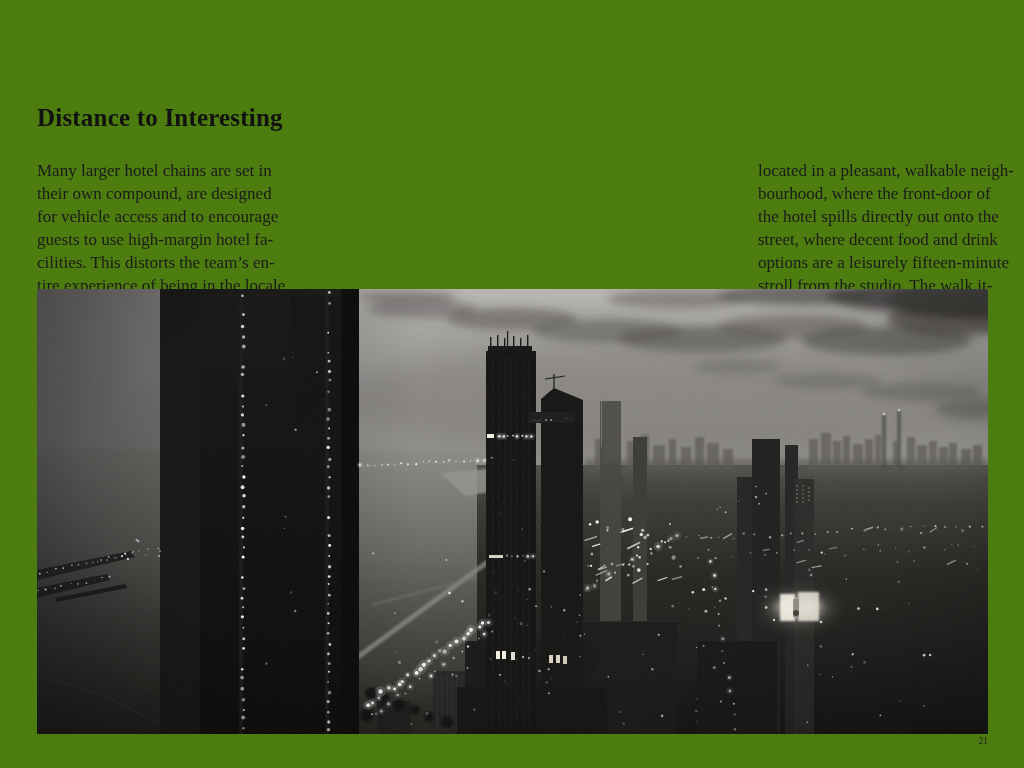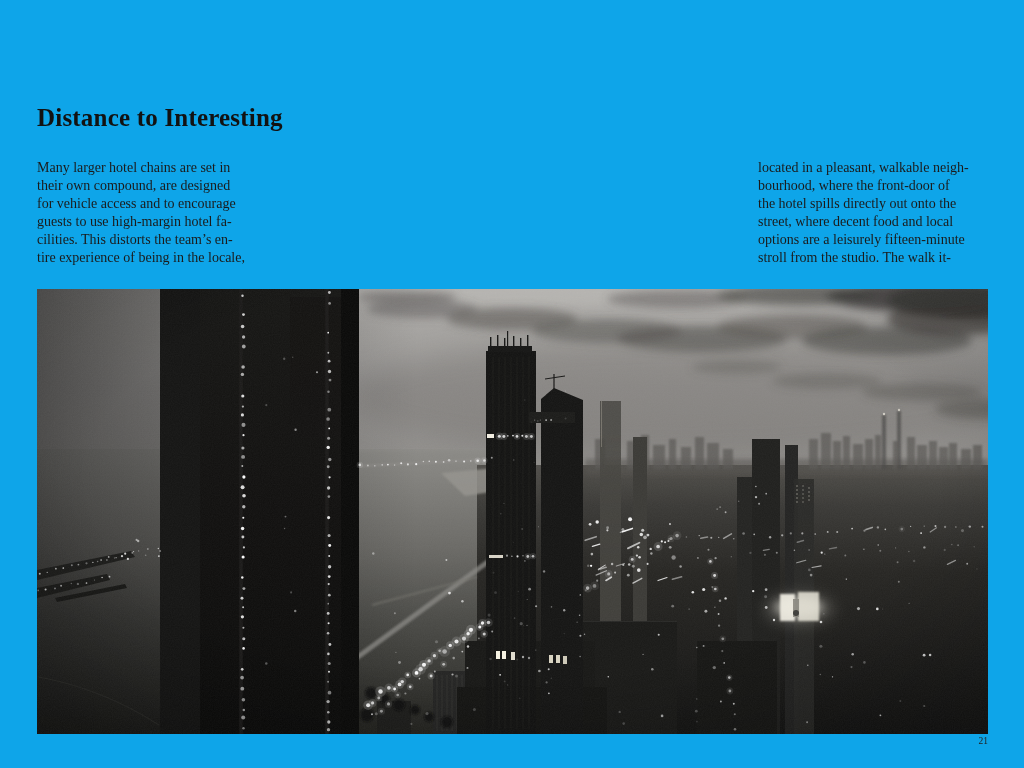--- a/index.html
+++ b/index.html
@@ -1,22 +1,22 @@
 <!DOCTYPE html>
 <html><head>
 <meta charset="utf-8">
 <style>
   html,body{margin:0;padding:0;}
   body{width:1024px;height:768px;background:#ffffff;position:relative;
        font-family:"Liberation Serif", serif; -webkit-font-smoothing:antialiased;}
-  .page{position:absolute;inset:0;background:#0ea5e9;}
+  .page{position:absolute;inset:0;background:#4d7c0f;}
   .title{position:absolute;left:37px;top:103px;margin:0;font-size:25px;line-height:1.2;
          font-weight:700;color:#121212;letter-spacing:.2px;}
   .columns{position:absolute;left:37px;top:159px;width:951px;display:flex;justify-content:space-between;}
-  .col{width:230px;font-size:14px;line-height:18px;color:#1b1b1b;white-space:pre;}
+  .col{width:230px;font-size:17px;line-height:23px;color:#1b1b1b;white-space:pre;}
   .photo{position:absolute;left:37px;top:289px;width:951px;height:445px;margin:0;
          overflow:hidden;background:#101010;}
   .photo svg{display:block;width:100%;height:100%;}
   .pagenum{position:absolute;top:736px;right:36px;font-size:9.5px;color:#222;margin-left:16px;}
 </style>
 </head>
 <body>
 
 <div class="page">
 
@@ -25,21 +25,21 @@
   <div class="columns">
     <div class="col">Many larger hotel chains are set in
 their own compound, are designed
 for vehicle access and to encourage
 guests to use high-margin hotel fa-
 cilities. This distorts the team’s en-
 tire experience of being in the locale,</div>
     <div class="col">located in a pleasant, walkable neigh-
 bourhood, where the front-door of
 the hotel spills directly out onto the
-street, where decent food and local
+street, where decent food and drink
 options are a leisurely fifteen-minute
 stroll from the studio. The walk it-</div>
   </div>
 
   <figure class="photo">
     <svg viewBox="0 0 951 445" preserveAspectRatio="none" role="img" xmlns="http://www.w3.org/2000/svg" aria-label="Black-and-white dusk aerial photograph of a coastal city skyline with dark high-rise towers, a lit corniche road, waterfront and hazy clouded sky">
       <defs>
         <linearGradient id="skyG" x1="0" y1="0" x2="0" y2="1">
           <stop offset="0" stop-color="#b0aeab"></stop>
             <stop offset="0.10" stop-color="#a5a3a0"></stop>

